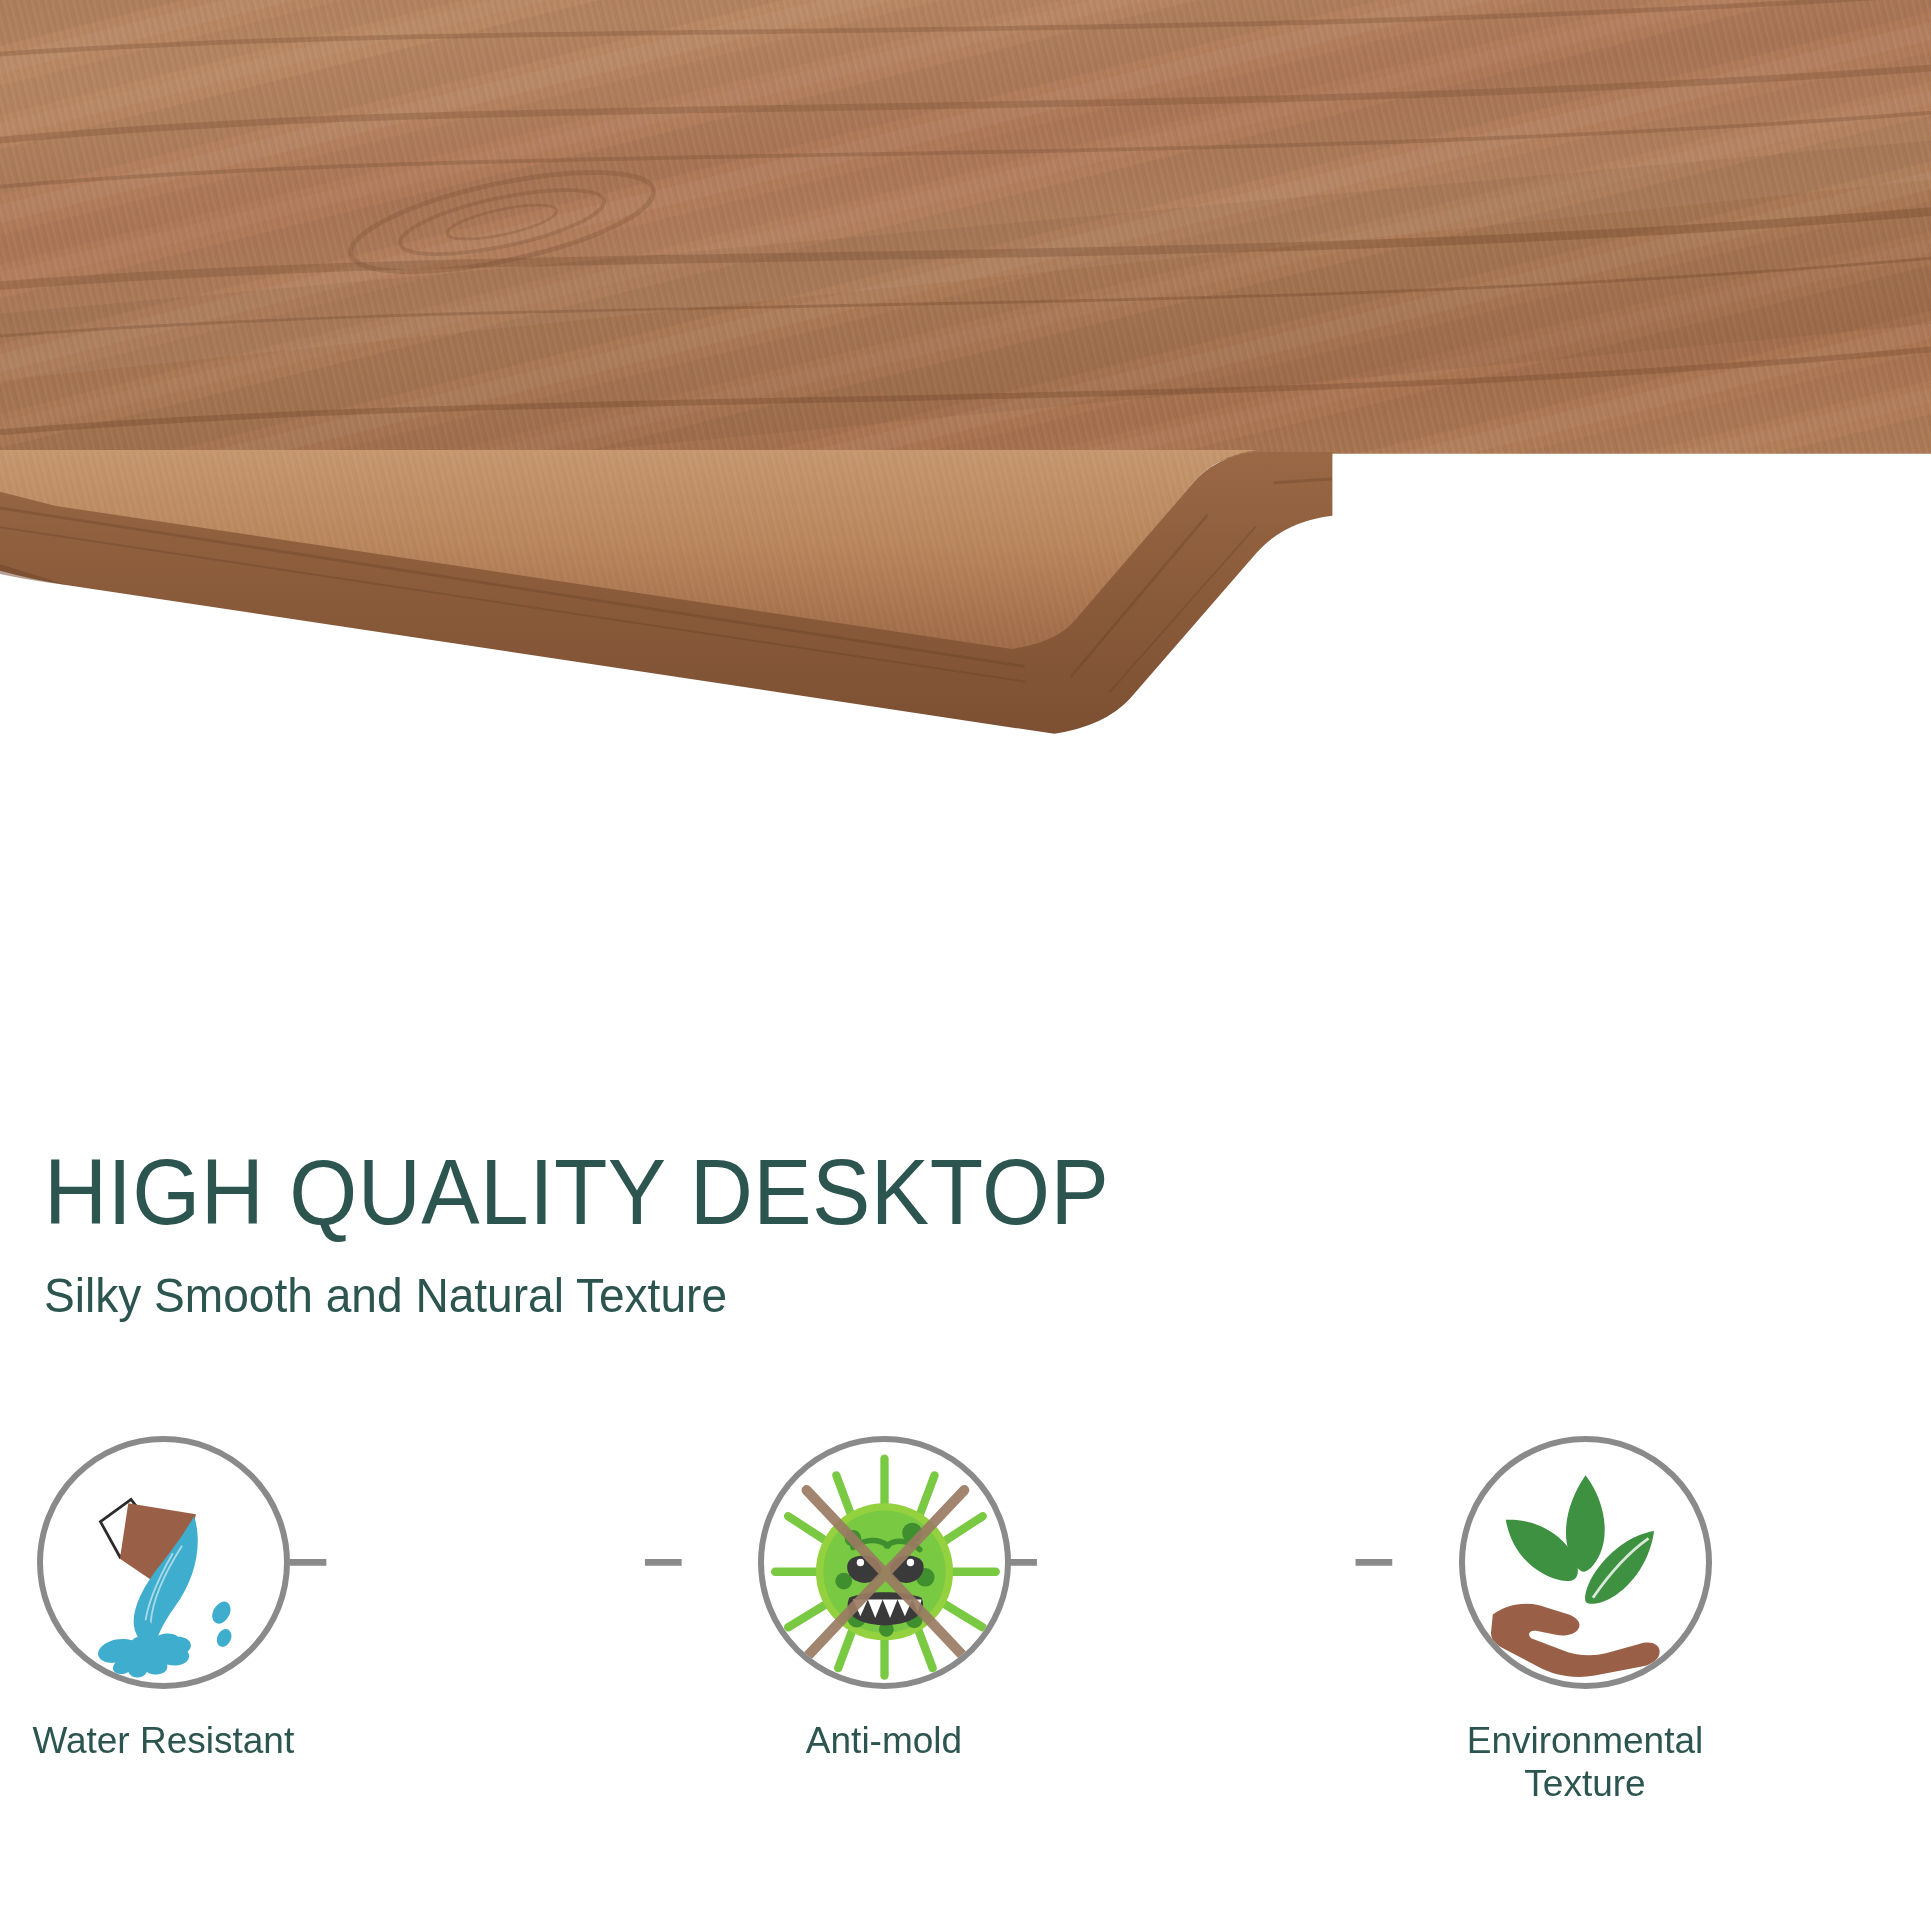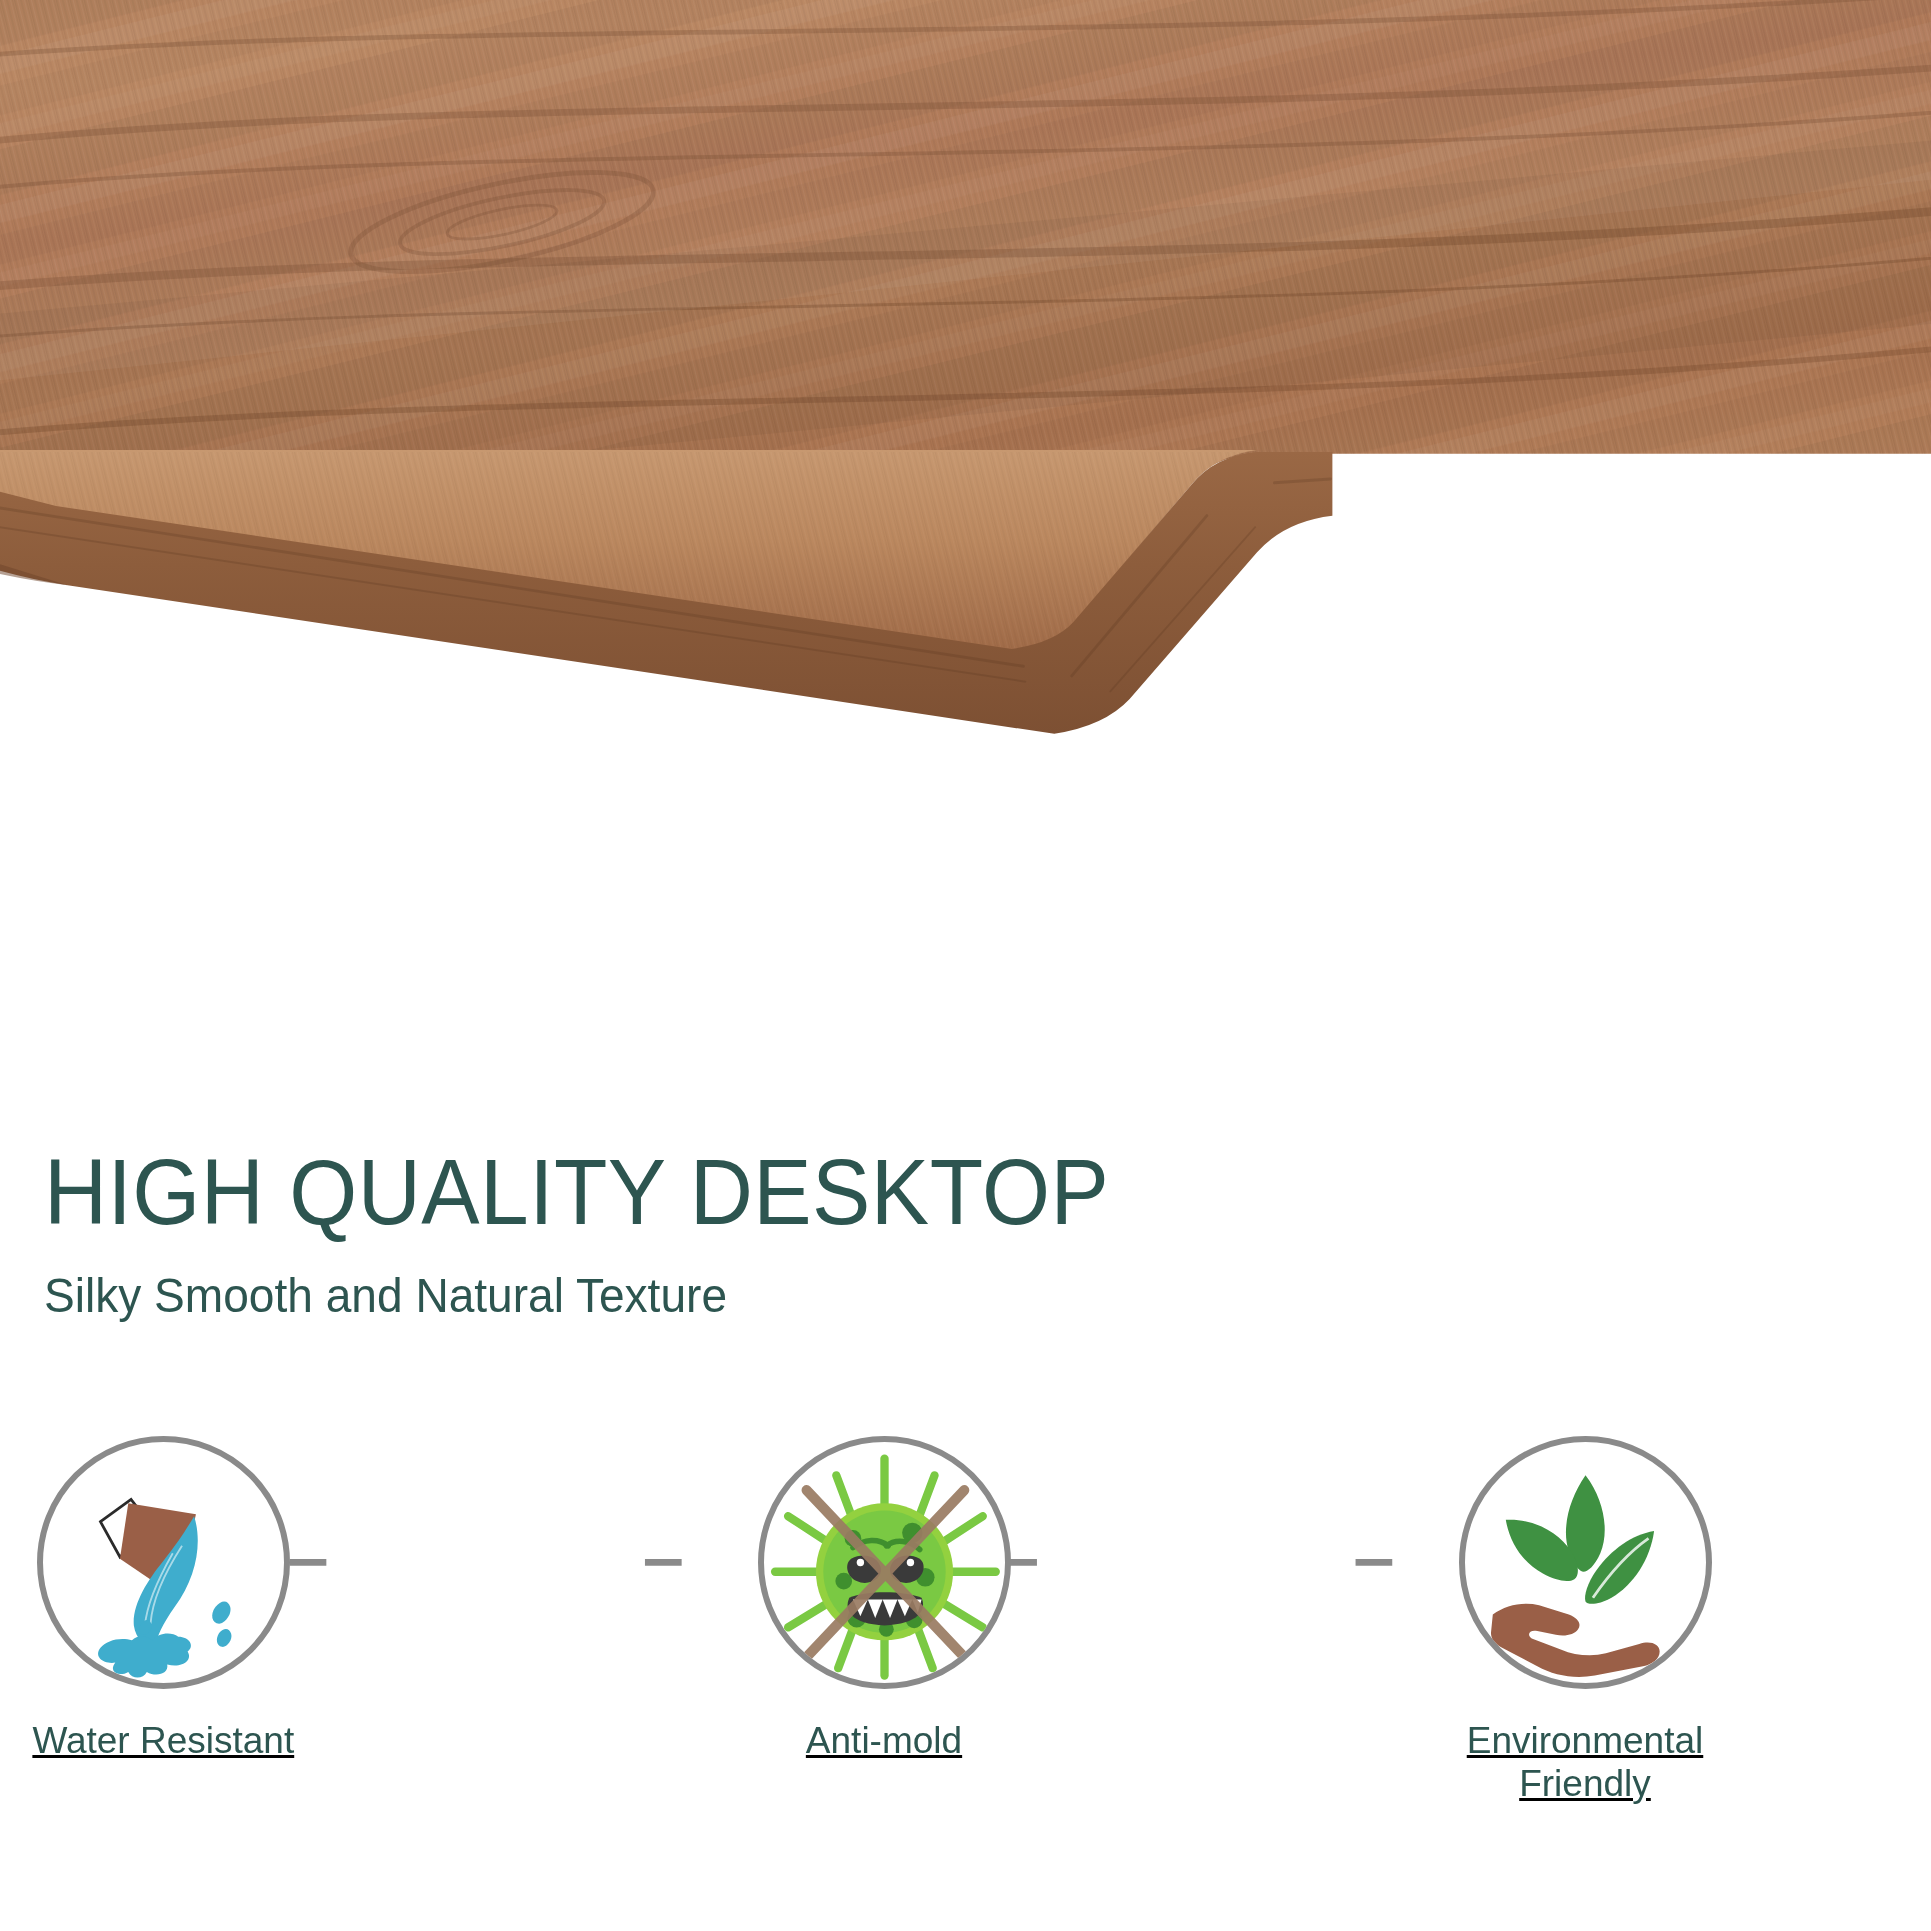--- a/index.html
+++ b/index.html
@@ -69,21 +69,20 @@
     position: absolute;
     left: 0; top: 0;
     width: 1931px; height: 348px;
     pointer-events: none;
   }
   .feature {
     position: absolute;
     top: 0;
     width: 290px;
     text-align: center;
-    text-decoration: underline;
   }
   .circle {
     position: relative;
     width: 253px;
     height: 253px;
     margin: 8.7px auto 0 auto;
     border-radius: 50%;
     border: 6.8px solid #8a8a8a;
     background: #ffffff;
     box-sizing: border-box;
@@ -357,17 +356,17 @@
         <path d="M30,186 C44,176 62,172 80,176 L112,186
                  C122,190 126,196 122,202 C118,208 108,210 98,208
                  L78,204 C70,202 66,208 72,212 L104,224
                  C118,230 136,232 152,228 L188,218
                  C200,214 210,218 210,226 C210,234 202,240 192,242
                  L140,252 C118,256 96,252 78,242 L40,222
                  C32,218 28,212 28,206 Z" fill="#9a5f47"></path>
         <path d="M136,196 C148,202 162,206 176,206" stroke="#ffffff" stroke-width="3" fill="none" opacity="0.6"></path>
       </svg>
     </div>
-    <div class="feature-label">Environmental Friendly</div>
+    <div class="feature-label">Environmental Texture</div>
   </div>
 
 </div>
 
 
 </body></html>

